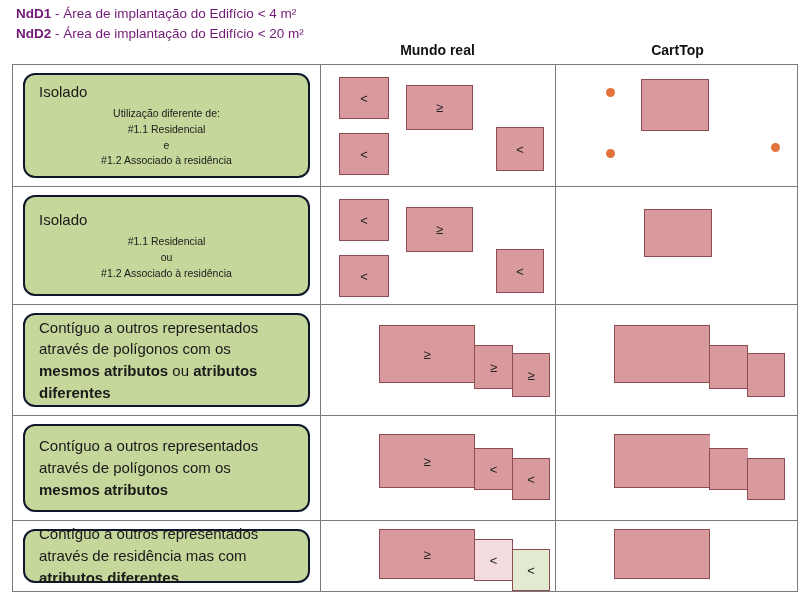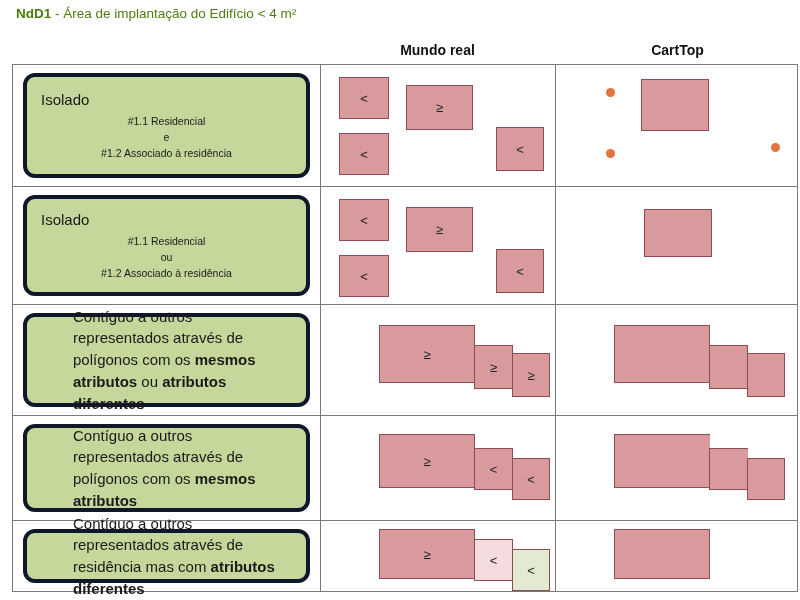--- a/index.html
+++ b/index.html
@@ -12,21 +12,21 @@
     height: 600px;
     font-family: "Liberation Sans", sans-serif;
     position: relative;
     overflow: hidden;
   }
   .legend {
     position: absolute;
     left: 16px;
     top: 4px;
     font-size: 13.5px;
-    color: #4d7c0f;
+    color: #701a75;
     line-height: 1.45;
   }
   .legend b { font-weight: bold; }
   .col-headers {
     position: absolute;
     top: 42px;
     left: 0;
     width: 800px;
     height: 22px;
   }
@@ -80,21 +80,21 @@
     height: 100%;
     box-sizing: border-box;
   }
   .greenbox {
     position: absolute;
     left: 10px;
     right: 10px;
     top: 8px;
     bottom: 8px;
     background: #c5d79a;
-    border: 4px solid #0f172a;
+    border: 2px solid #0f172a;
     border-radius: 12px;
     box-sizing: border-box;
     display: flex;
     flex-direction: column;
     justify-content: center;
   }
   .gb-title {
     font-size: 15px;
     color: #1a1a1a;
     padding: 0 14px;
@@ -106,21 +106,20 @@
     text-align: center;
     line-height: 1.5;
     margin-top: 4px;
     padding: 0 10px;
   }
   .gb-multi {
     font-size: 15px;
     color: #1a1a1a;
     padding: 0 14px;
     line-height: 1.45;
-    margin-left: 32px;
   }
   .gb-multi b { font-weight: bold; }
 
   
   .bldg {
     position: absolute;
     background: #d99a9e;
     border: 1px solid #8c4c52;
     box-sizing: border-box;
     display: flex;
@@ -146,34 +145,38 @@
     box-sizing: border-box;
   }
 </style>
 </head>
 <body>
 
 <div class="legend">
   <div>
     <b>NdD1</b><span> - Área de implantação  do Edifício &lt; 4  m²</span>
   </div>
+  <div>
+    <b>NdD2</b><span> - Área de implantação  do Edifício &lt; 20  m²</span>
+  </div>
 </div>
 
 <div class="col-headers">
   <div class="col-header" id="hdr-cart">CartTop</div>
   <div class="col-header" id="hdr-real">Mundo real</div>
 </div>
 
 <div class="grid">
 
   <div class="row" style="top:0; height:122px;">
     <div class="cell-desc">
       <div class="greenbox">
         <div class="gb-title">Isolado</div>
         <div class="gb-sub">
+          <div>Utilização diferente de:</div>
           <div>#1.1 Residencial</div>
           <div>e</div>
           <div>#1.2 Associado à residência</div>
         </div>
       </div>
     </div>
     <div class="cell-real">
       <div class="bldg" style="left:18px; top:12px; width:50px; height:42px;">&lt;</div>
       <div class="bldg" style="left:85px; top:20px; width:67px; height:45px;">≥</div>
       <div class="bldg" style="left:18px; top:68px; width:50px; height:42px;">&lt;</div>

